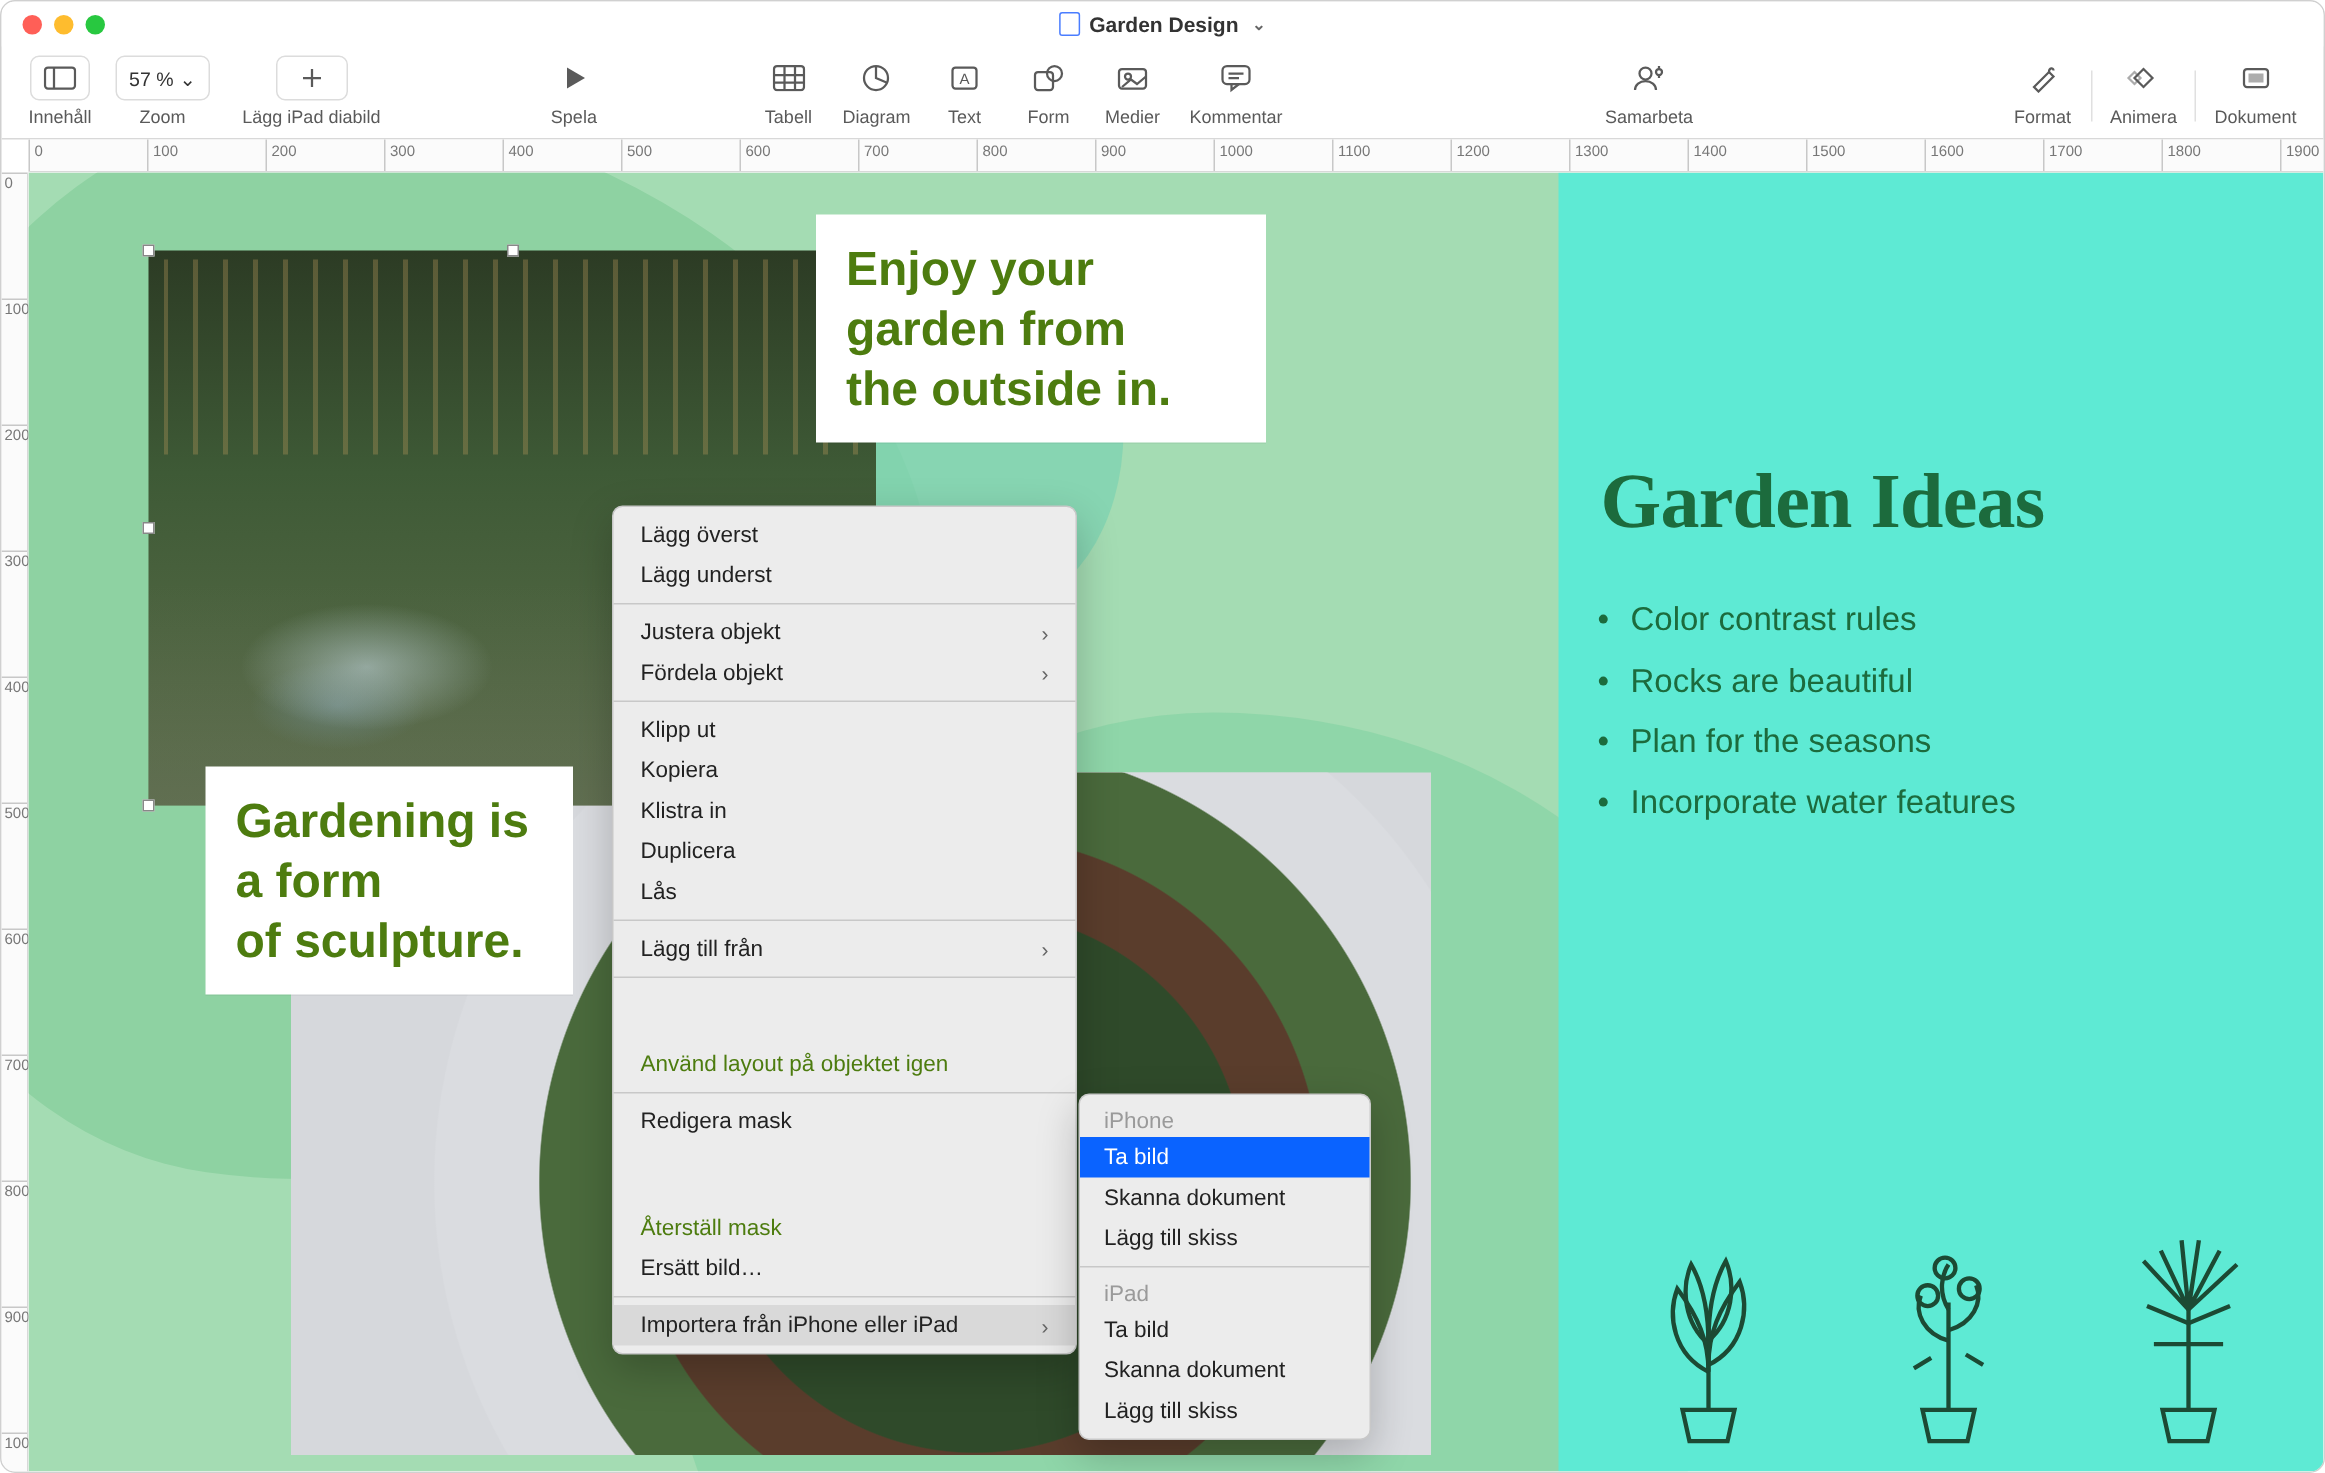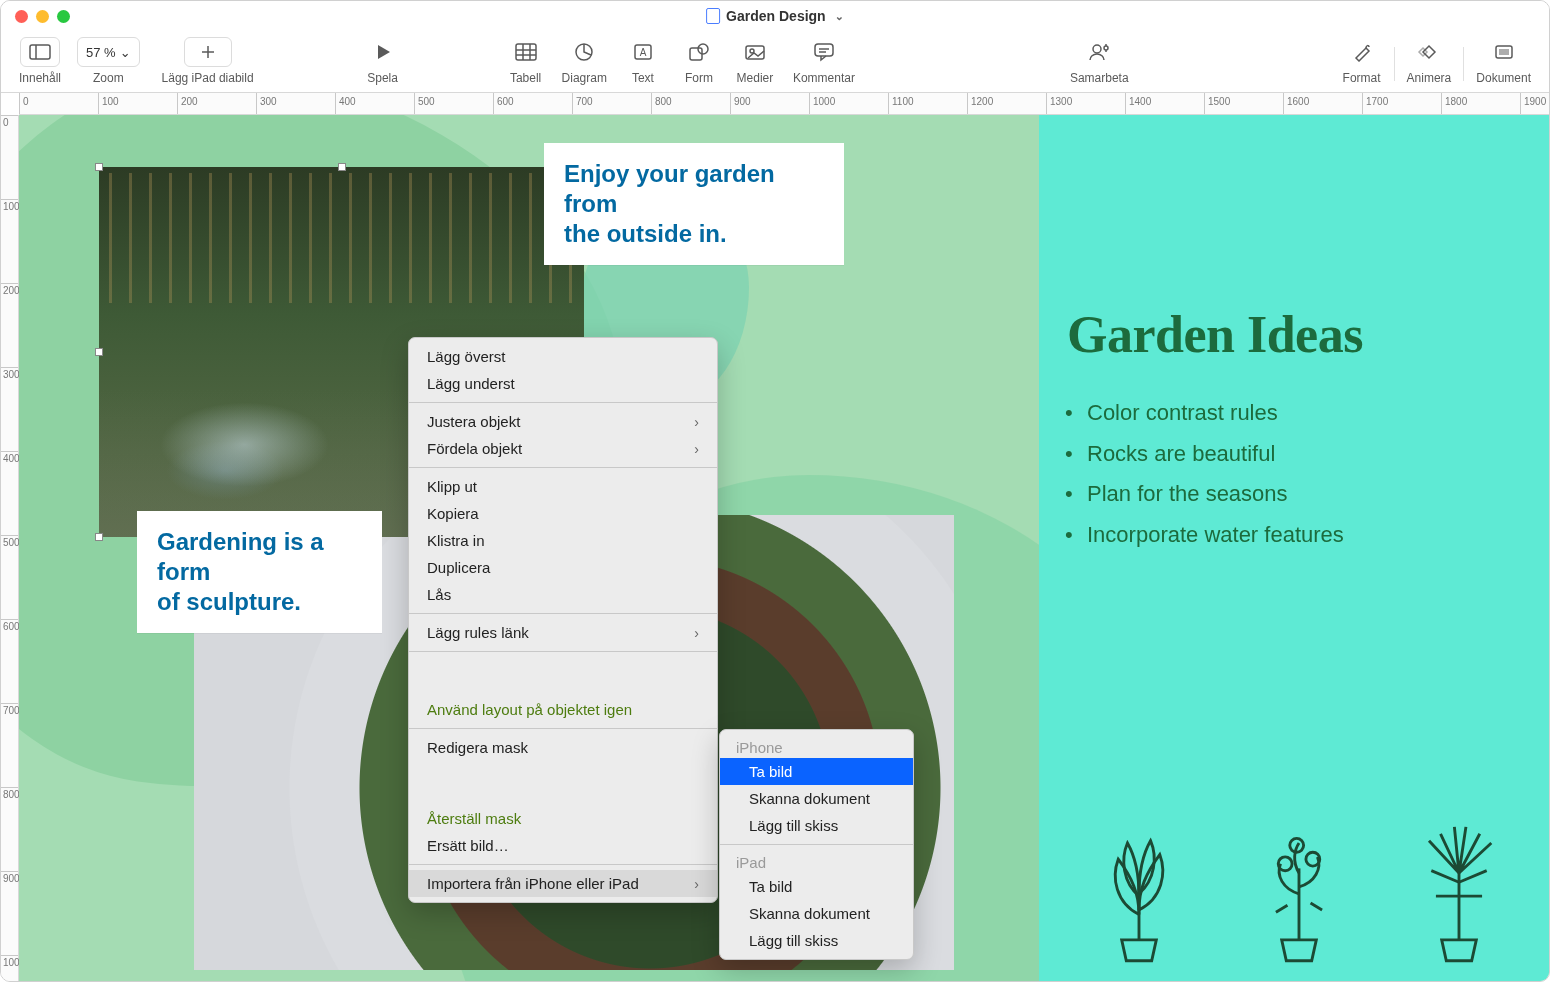--- a/index.html
+++ b/index.html
@@ -162,21 +162,21 @@
     left:175px; top:400px; width:760px; height:455px;
     background:
       radial-gradient(circle at 60% 60%, #2f4a2a 0 180px, transparent 181px),
       radial-gradient(circle at 60% 60%, #5a3d2c 0 230px, transparent 231px),
       radial-gradient(circle at 60% 60%, #4a6a3c 0 290px, transparent 291px),
       radial-gradient(circle at 60% 60%, #dadce0 0 360px, transparent 361px),
       #d6d8dc;
   }
   .caption-box {
     position:absolute; background:#fff; padding:16px 20px;
-    font-weight:800; color:#0369a1; font-size:24px; line-height:1.25;
+    font-weight:800; color:#4d7c0f; font-size:32px; line-height:1.25;
     box-shadow: 0 1px 0 rgba(0,0,0,.04);
   }
   .caption1 { left:118px; top:396px; width:245px; }
   .caption2 { left:525px; top:28px; width:300px; }
   
   .menu {
     position:absolute; background:#ececec; border:1px solid #c8c8c8;
     border-radius:7px; box-shadow: 0 10px 28px rgba(0,0,0,.22);
     padding:5px 0; font-size:15px; color:#222; min-width:310px;
     z-index:50;
@@ -189,21 +189,21 @@
   .menu .mi.hover { background:#d9d9d9; }
   .menu .sep { height:1px; background:#c8c8c8; margin:5px 0; }
   .menu .chev { color:#666; font-size:14px; }
   .submenu {
     position:absolute; background:#ececec; border:1px solid #c8c8c8;
     border-radius:7px; box-shadow: 0 10px 28px rgba(0,0,0,.22);
     padding:5px 0; font-size:15px; color:#222; min-width:195px;
     z-index:60;
   }
   .submenu .head { color:#9a9a9a; padding:4px 16px 2px 16px; }
-  .submenu .mi { padding:5px 29px; }
+  .submenu .mi { padding:5px 16px; }
   .submenu .mi.selected { background:#0a63ff; color:#fff; }
   .submenu .sep { height:1px; background:#c8c8c8; margin:5px 0; }
 
   
   .ico { stroke:#5a5a5a; stroke-width:1.5; fill:none; }
 </style>
 </head>
 <body>
 
 <div class="titlebar">
@@ -504,21 +504,21 @@
       <span>Klistra in</span>
     </div>
     <div class="mi">
       <span>Duplicera</span>
     </div>
     <div class="mi">
       <span>Lås</span>
     </div>
     <div class="sep"></div>
     <div class="mi">
-      <span>Lägg rules länk</span>
+      <span>Lägg till från</span>
       <span class="chev">›</span>
     </div>
     <div class="sep"></div>
     <div class="mi disabled">
       <span>Använd layout på objektet igen</span>
     </div>
     <div class="sep"></div>
     <div class="mi">
       <span>Redigera mask</span>
     </div>

